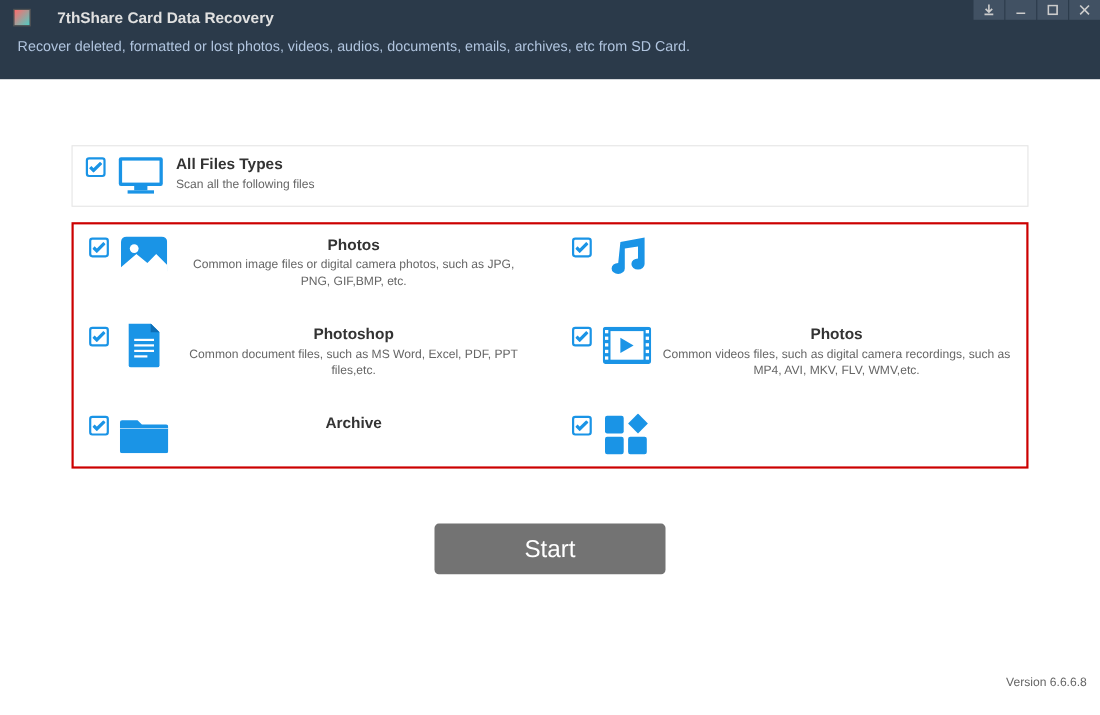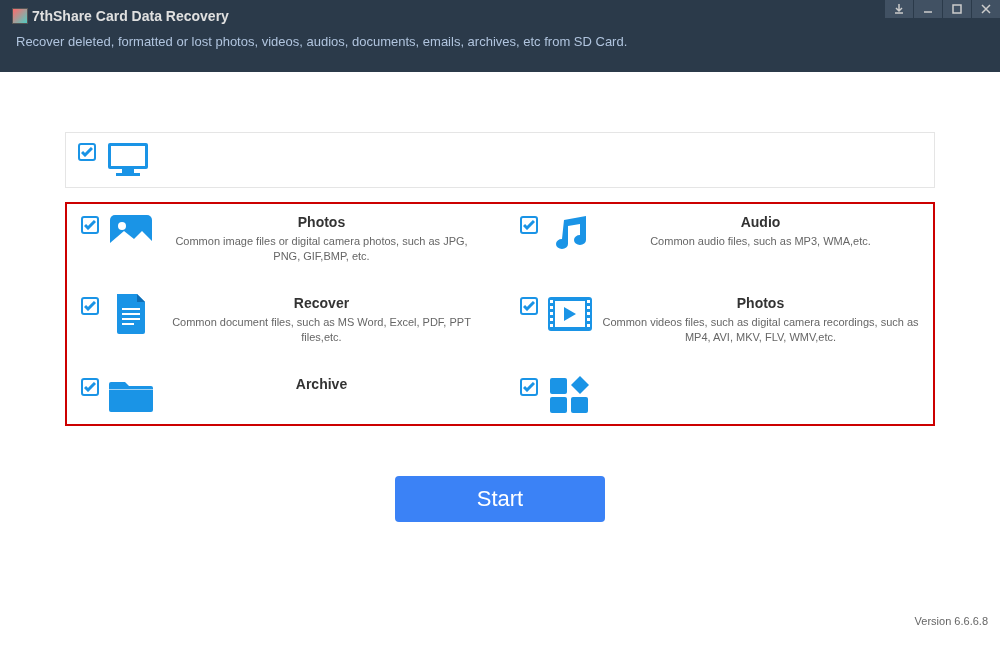--- a/index.html
+++ b/index.html
@@ -1,19 +1,19 @@
 <!DOCTYPE html>
 <html><head>
   <meta charset="utf-8">
   <style>
     * { margin: 0; padding: 0; box-sizing: border-box; font-family: Arial, sans-serif; }
     body { width: 1000px; height: 650px; background: #fff; overflow: hidden; }
     
     .header { background: #2b3a4a; height: 72px; display: flex; align-items: flex-start; padding: 8px 12px; position: relative; }
-    .header-left { display: flex; align-items: flex-start; gap: 4px; }
+    .header-left { display: flex; align-items: flex-start; gap: 24px; }
     .app-icon { width: 16px; height: 16px; background: linear-gradient(135deg, #ff6b6b, #4ecdc4); border: 1px solid #555; }
     .app-title { color: #e0e0e0; font-size: 14px; font-weight: bold; }
     .header-desc { position: absolute; top: 34px; left: 16px; color: #b0c4de; font-size: 13px; text-align: center; }
     .window-controls { position: absolute; top: 0; right: 0; display: flex; }
     .wc-btn { width: 28px; height: 18px; background: #415163; display: flex; align-items: center; justify-content: center; margin-left: 1px; cursor: pointer; }
     .wc-btn svg { fill: #ccc; stroke: #ccc; }
     
     .content { padding: 60px 65px 0; }
     
     .all-files-row { display: flex; align-items: flex-start; gap: 10px; padding: 8px 12px; border: 1px solid #e5e5e5; }
@@ -24,21 +24,21 @@
     .icon-box { width: 44px; height: 38px; flex-shrink: 0; display: flex; align-items: center; justify-content: center; }
     
     .item-text { flex: 1; }
     .item-title { font-size: 14px; font-weight: bold; color: #333; margin-bottom: 4px; }
     .item-desc { font-size: 11px; color: #666; line-height: 1.4; }
     
     .red-box { border: 2px solid #cc0000; padding: 10px 14px; margin-top: 14px; text-align: center; }
     .grid { display: grid; grid-template-columns: 1fr 1fr; gap: 30px 40px; }
     .item-row { display: flex; align-items: flex-start; gap: 10px; }
     
-    .start-btn { display: block; margin: 50px auto 0; width: 210px; height: 46px; background: #3b82f6; border: none; border-radius: 4px; color: #fff; font-size: 22px; cursor: pointer; }
+    .start-btn { display: block; margin: 50px auto 0; width: 210px; height: 46px; background: #737373; border: none; border-radius: 4px; color: #fff; font-size: 22px; cursor: pointer; }
     
     .version { position: absolute; bottom: 23px; right: 12px; font-size: 11px; color: #666; }
   </style>
 </head>
 <body>
 
 <div class="header">
   <div class="header-left">
     <div class="app-icon"></div>
     <div class="app-title">7thShare Card Data Recovery</div>
@@ -77,20 +77,24 @@
         </svg>
       </div>
     <div class="icon-box">
       <svg width="44" height="38" viewBox="0 0 44 38">
           <rect x="2" y="2" width="40" height="26" rx="2" fill="#1a94e6"></rect>
           <rect x="5" y="5" width="34" height="20" fill="#fff"></rect>
           <rect x="16" y="28" width="12" height="4" fill="#1a94e6"></rect>
           <rect x="10" y="32" width="24" height="3" fill="#1a94e6"></rect>
         </svg>
     </div>
+    <div class="item-text">
+      <div class="item-title">All Files Types</div>
+      <div class="item-desc">Scan all the following files</div>
+    </div>
   </div>
 
   <div class="red-box">
     <div class="grid">
 
       <div class="item-row">
         <div class="cbx">
             <svg width="12" height="10" viewBox="0 0 12 10">
               <path d="M1 5l3 3 7-7"></path>
             </svg>
@@ -111,45 +115,41 @@
       <div class="item-row">
         <div class="cbx">
             <svg width="12" height="10" viewBox="0 0 12 10">
               <path d="M1 5l3 3 7-7"></path>
             </svg>
           </div>
         <div class="icon-box">
           <svg width="40" height="38" viewBox="0 0 40 38">
               <path d="M14 6 L36 2 V26 A6 5 0 1 1 30 21 V10 L18 12 V30 A6 5 0 1 1 12 25 Z" fill="#1a94e6"></path>
             </svg>
-        </div>
-        <div class="item-text">
-          <div class="item-title">Audio</div>
-          <div class="item-desc">Common audio files, such as MP3, WMA,etc.</div>
         </div>
       </div>
 
       <div class="item-row">
         <div class="cbx">
             <svg width="12" height="10" viewBox="0 0 12 10">
               <path d="M1 5l3 3 7-7"></path>
             </svg>
           </div>
         <div class="icon-box">
           <svg width="32" height="40" viewBox="0 0 32 40">
               <path d="M2 0 H22 L30 8 V38 A2 2 0 0 1 28 40 H4 A2 2 0 0 1 2 38 Z" fill="#1a94e6"></path>
               <path d="M22 0 V8 H30 Z" fill="#0d6db5"></path>
               <rect x="7" y="14" width="18" height="2" fill="#fff"></rect>
               <rect x="7" y="19" width="18" height="2" fill="#fff"></rect>
               <rect x="7" y="24" width="18" height="2" fill="#fff"></rect>
               <rect x="7" y="29" width="12" height="2" fill="#fff"></rect>
             </svg>
         </div>
         <div class="item-text">
-          <div class="item-title">Recover</div>
+          <div class="item-title">Photoshop</div>
           <div class="item-desc">Common document files, such as MS Word, Excel, PDF, PPT files,etc.</div>
         </div>
       </div>
 
       <div class="item-row">
         <div class="cbx">
             <svg width="12" height="10" viewBox="0 0 12 10">
               <path d="M1 5l3 3 7-7"></path>
             </svg>
           </div>

